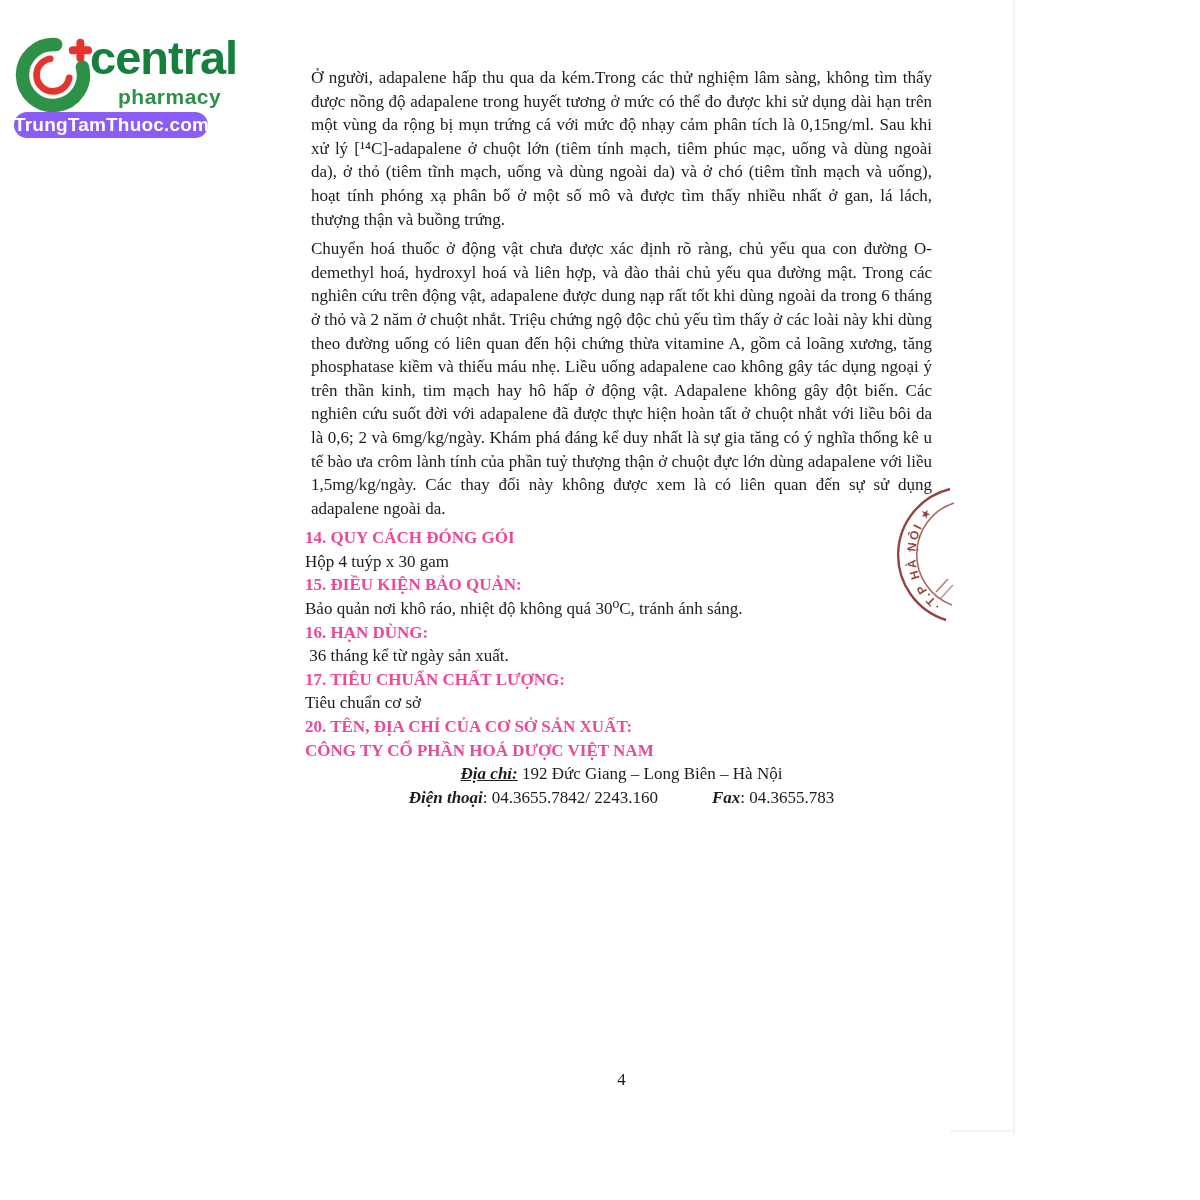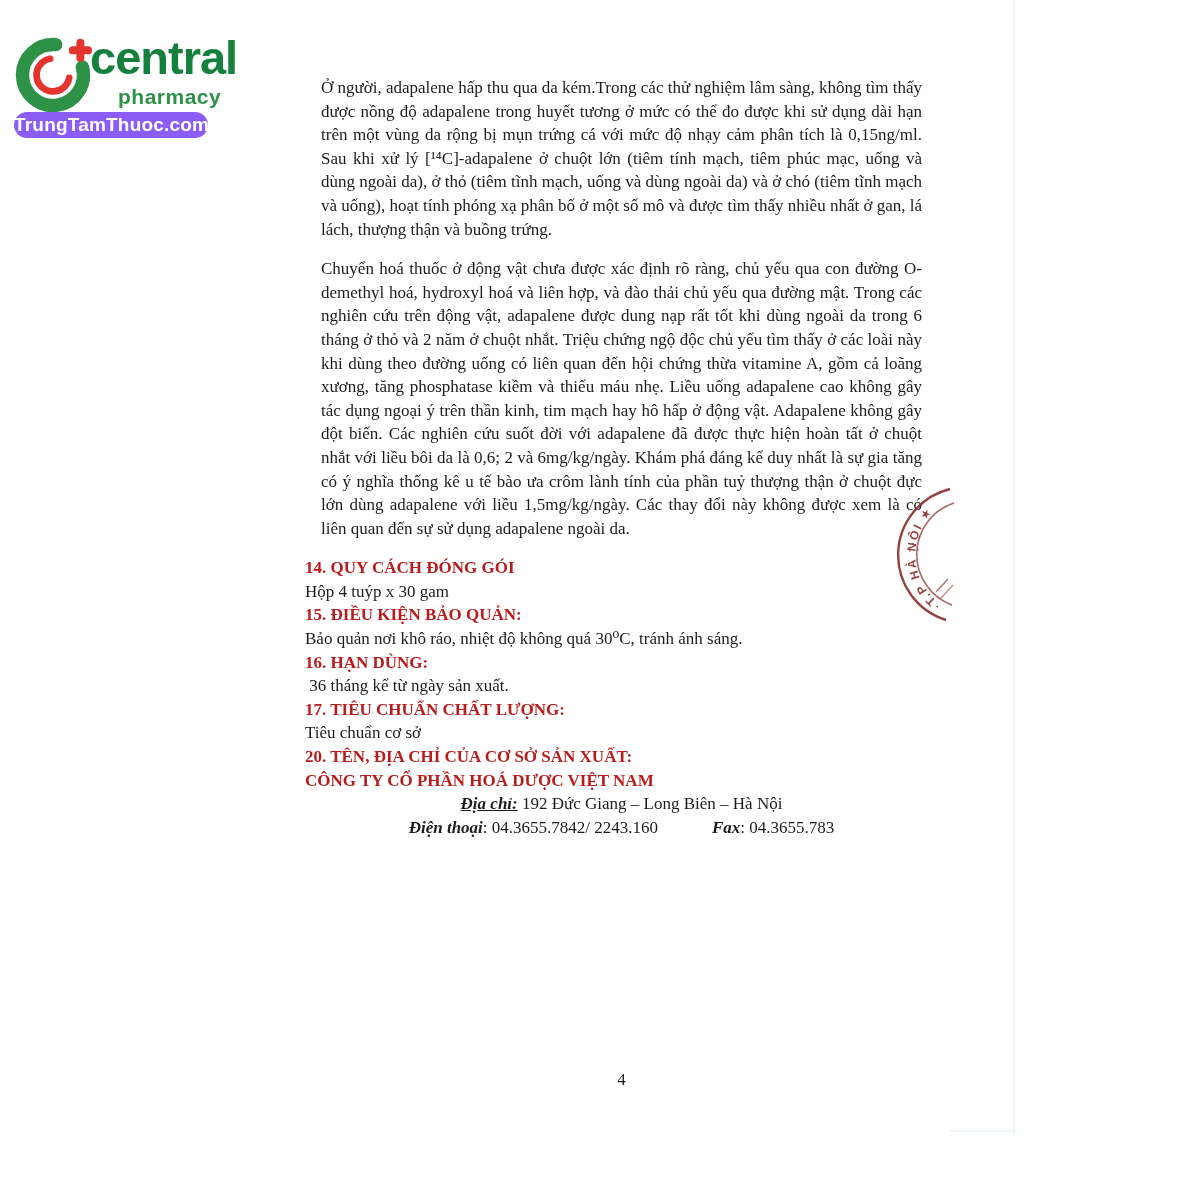--- a/index.html
+++ b/index.html
@@ -32,22 +32,22 @@
 
   
   .scanline-v { position:absolute; left:1013px; top:0; width:2px; height:1134px; background:#e9f6f1; }
   .scanline-h { position:absolute; left:950px; top:1130px; width:64px; height:2px; background:#eef7f3; }
 
   
   .content {
     position:absolute; left:305px; top:60px; width:633px;
     font-size:17px; line-height:23.6px;
   }
-  .content p { margin:16px; text-align:justify; }
-  .h { font-weight:bold; color:#b91c1c; }
+  .content p { margin:6px; text-align:justify; }
+  .h { font-weight:bold; color:#ec4899; }
   .pre { white-space:pre-wrap; }
   .center { text-align:center; }
   .biu { font-weight:bold; font-style:italic; text-decoration:underline; }
   .bi  { font-weight:bold; font-style:italic; }
   .fax-gap { margin-left:54px; }
 
   
   .stamp { position:absolute; left:886px; top:472px; width:118px; height:152px; opacity:0.92; }
   .stamp text {
     font-family:"Liberation Sans","DejaVu Sans",sans-serif;

